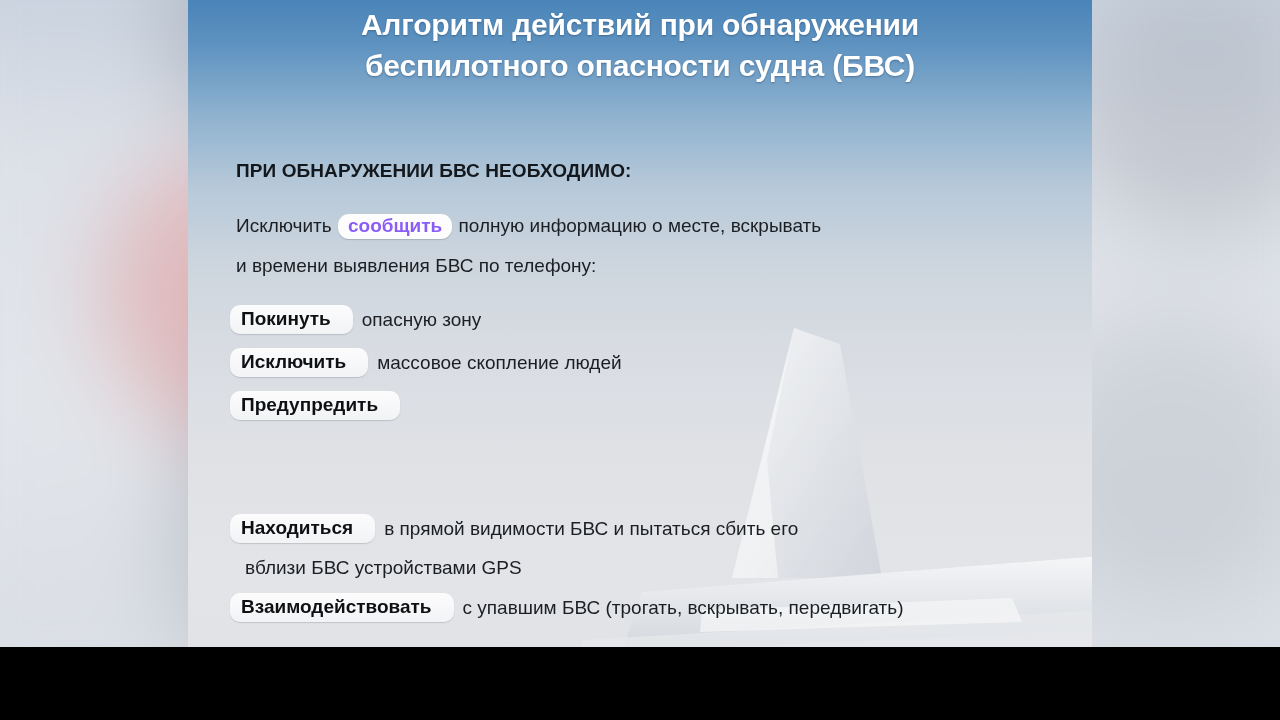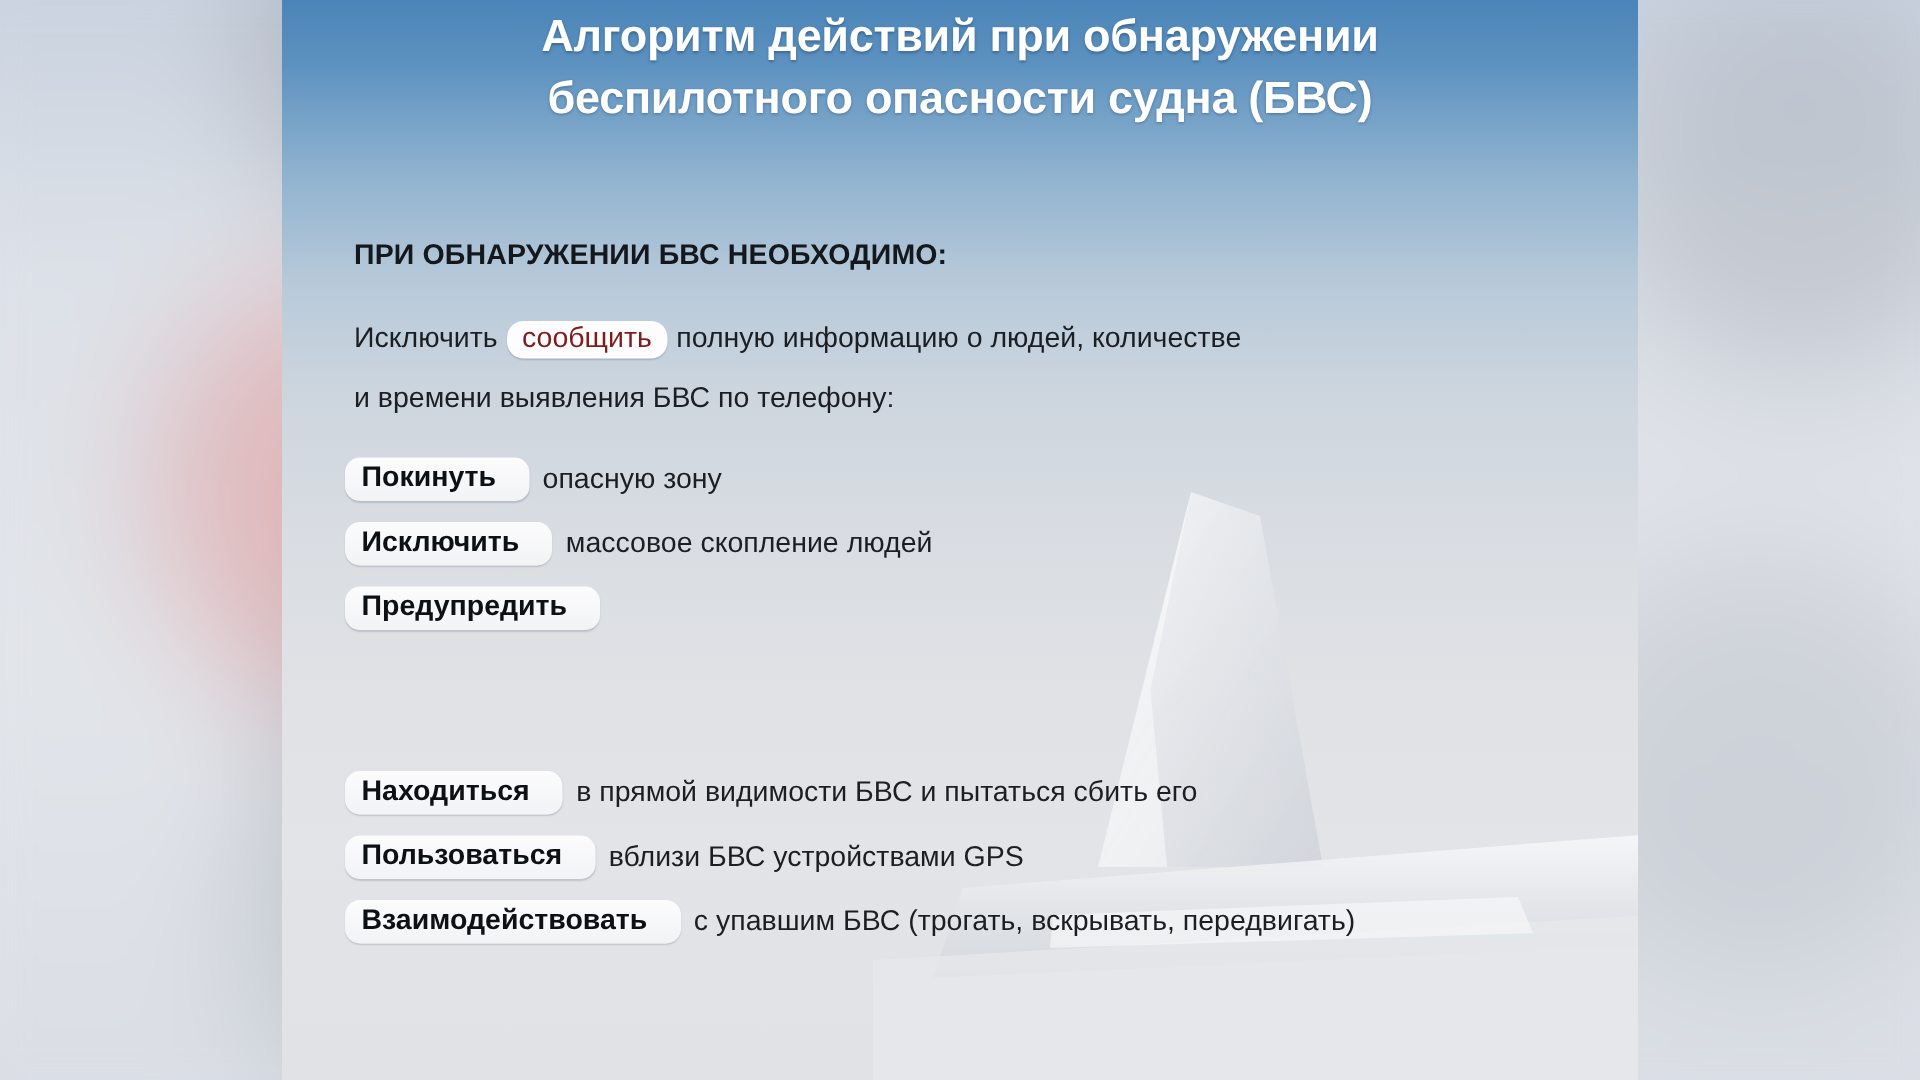--- a/index.html
+++ b/index.html
@@ -12,21 +12,21 @@
     width: 1280px;
     height: 720px;
     overflow: hidden;
     font-family: "Liberation Sans", "DejaVu Sans", sans-serif;
   }
 
   
   .stage {
     position: relative;
     width: 1280px;
-    height: 720px;
+    height: 647px;
     overflow: hidden;
     background: #d7dce4;
   }
 
   
   .backdrop {
     position: absolute;
     inset: -60px;
     background:
       radial-gradient(circle at 22% 46%, rgba(224,150,150,0.55) 0 90px, rgba(224,150,150,0) 190px),
@@ -119,22 +119,22 @@
     margin: 0;
   }
   .para .ln { display: block; white-space: nowrap; }
 
   
   .pill-inline {
     display: inline-block;
     background: #fdfdfd;
     border-radius: 11px;
     padding: 1px 10px 2px 10px;
-    font-weight: normal;
-    color: #7f1d1d;
+    font-weight: bold;
+    color: #8b5cf6;
     box-shadow: 0 1px 1px rgba(90,100,115,0.30);
     margin: 12px 1px;
     line-height: 22px;
   }
 
   
   .phones { margin-top: 4px; }
   .phone-row {
     font-size: 19px;
     line-height: 29px;
@@ -225,21 +225,21 @@
         <span class="tl">беспилотного опасности судна (БВС)</span>
       </div>
 
       <div class="content">
 
         <h2 class="section-head">ПРИ ОБНАРУЖЕНИИ БВС НЕОБХОДИМО:</h2>
 
         <p class="para">
           <span class="ln"><span>Исключить</span>
             <span class="pill-inline">сообщить</span>
-            <span>полную информацию о людей, количестве</span></span>
+            <span>полную информацию о месте, вскрывать</span></span>
           <span class="ln">и времени выявления БВС по телефону:</span>
         </p>
 
 
         <div class="rows">
           <div class="row">
             <span class="tag">Покинуть</span>
             <span class="rest">опасную зону</span>
           </div>
           <div class="row">
@@ -253,21 +253,20 @@
 
         <div class="block-gap"></div>
 
 
         <div class="rows deny">
           <div class="row">
             <span class="tag">Находиться</span>
             <span class="rest">в прямой видимости БВС и пытаться сбить его</span>
           </div>
           <div class="row">
-            <span class="tag">Пользоваться</span>
             <span class="rest">вблизи БВС устройствами GPS</span>
           </div>
           <div class="row">
             <span class="tag">Взаимодействовать</span>
             <span class="rest">с упавшим БВС (трогать, вскрывать, передвигать)</span>
           </div>
         </div>
 
       </div>
     </div>

